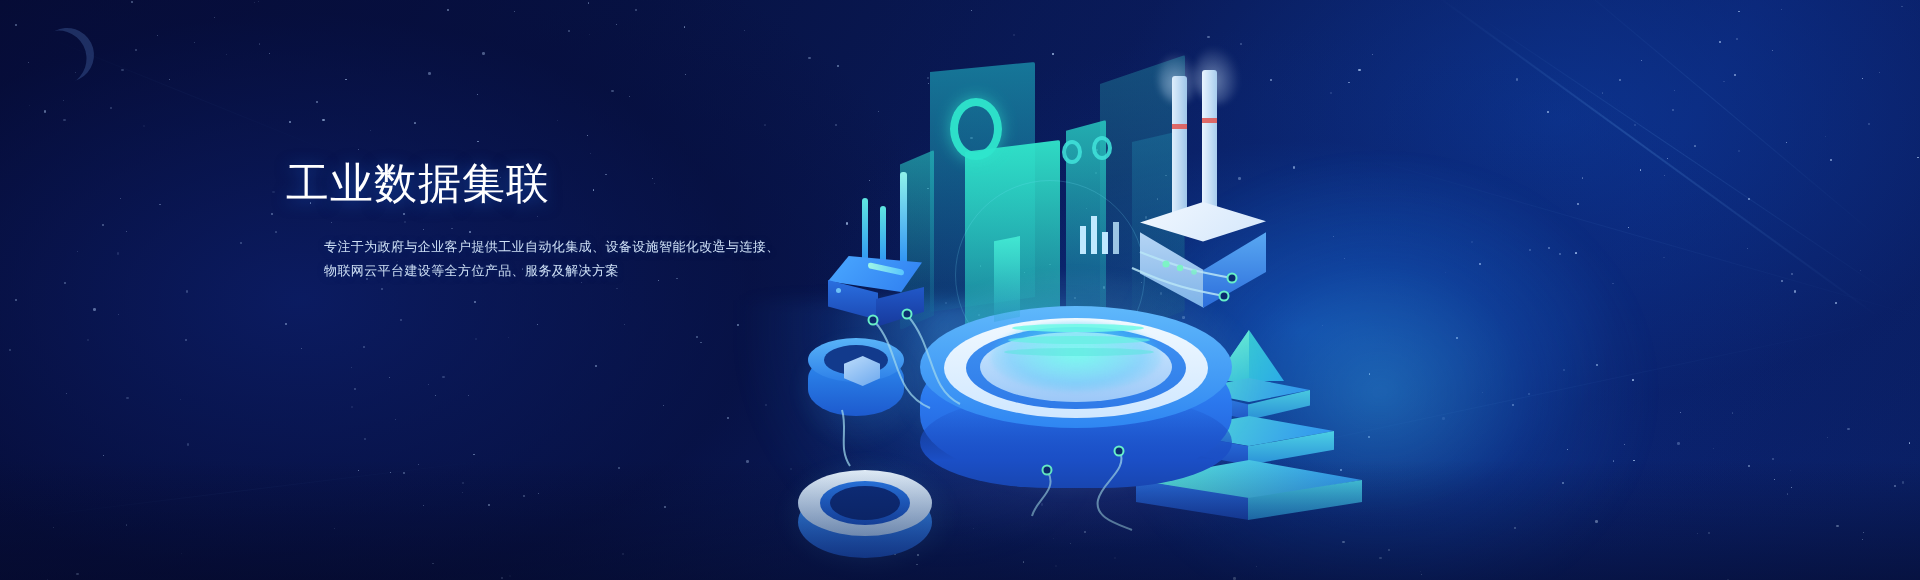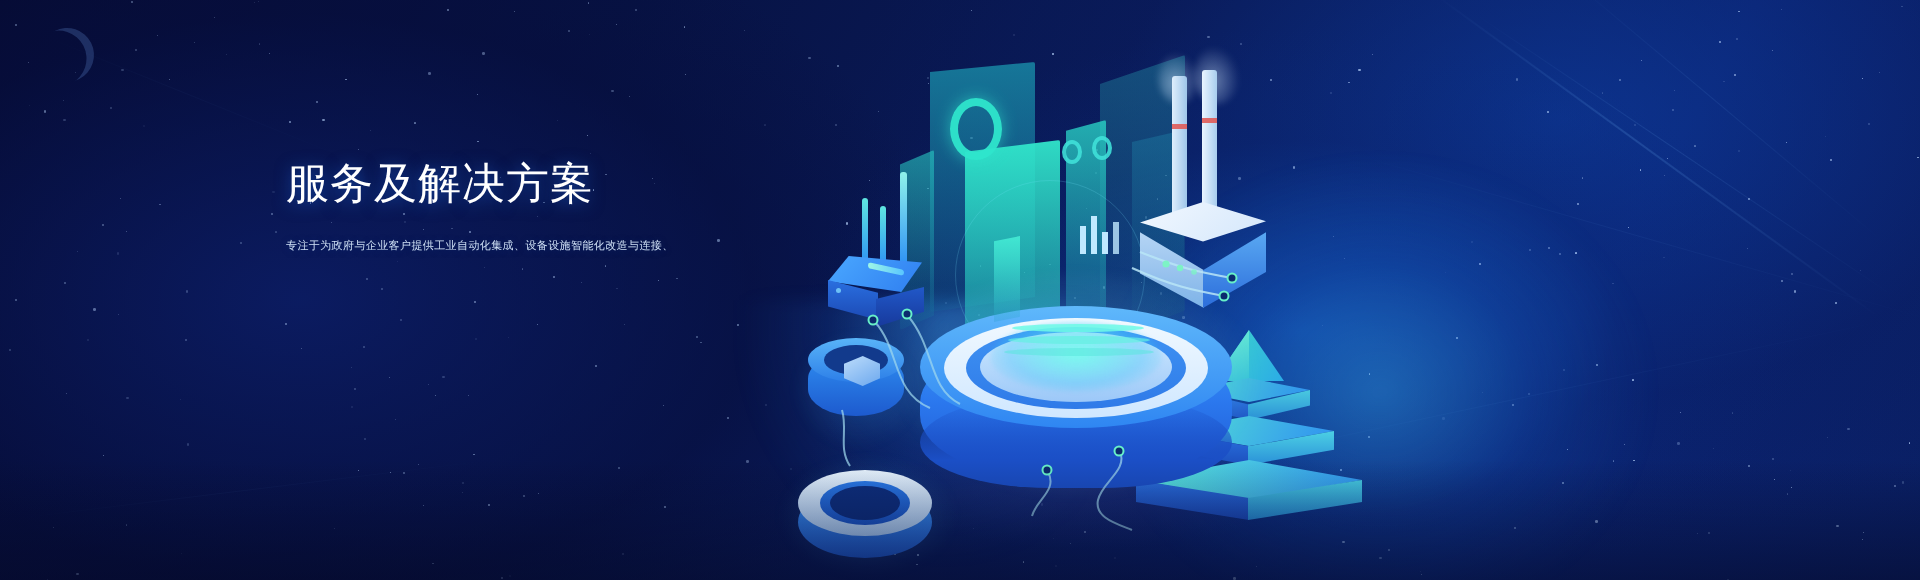--- a/index.html
+++ b/index.html
@@ -29,22 +29,22 @@
      background:radial-gradient(ellipse at 50% 55%, rgba(60,190,255,0.34) 0%, rgba(30,120,230,0.16) 38%, rgba(10,40,120,0) 70%);
      filter:blur(6px); }
   .beamglow{ position:absolute; left:740px; top:300px; width:340px; height:260px;
      background:radial-gradient(ellipse at 60% 10%, rgba(60,170,255,0.42) 0%, rgba(30,110,220,0.14) 40%, rgba(10,40,120,0) 72%);
      filter:blur(8px); }
 
   
   .copy{ position:absolute; left:286px; top:155px; width:620px; z-index:40; }
   .title{ color:#ffffff; font-size:43px; line-height:1.34; font-weight:400;
           letter-spacing:1px; text-shadow:0 2px 16px rgba(30,110,230,.55); white-space:nowrap; }
-  .subtitle{ margin-top:22px; color:#cfe0f5; font-size:11px; line-height:1.85;
-             letter-spacing:.4px; white-space:nowrap; text-shadow:0 1px 6px rgba(10,40,110,.7); }
+  .subtitle{ margin-top:22px; color:#cfe0f5; font-size:13px; line-height:1.85;
+             letter-spacing:.4px; white-space:nowrap; text-shadow:0 1px 6px rgba(10,40,110,.7);margin-left:38px; }
 
   
   .illo{ position:absolute; left:780px; top:0; width:1140px; height:580px; z-index:20; }
 
   
   .slab{ position:absolute; border-radius:2px; }
 
   
   svg.wires{ position:absolute; left:0; top:0; width:1140px; height:580px; overflow:visible; }
 </style>
@@ -386,22 +386,23 @@
     <div class="streak" style="left:30px;top:30px;width:360px;transform:rotate(22deg);opacity:.1;"></div>
   </div>
 
   <div style="position:absolute;left:40px;top:28px;width:54px;height:54px;border-radius:50%;
               box-shadow:inset -7px 6px 0 -1px rgba(120,170,245,.22);transform:rotate(18deg);"></div>
 
   <div class="coreglow"></div>
   <div class="beamglow"></div>
 
   <div class="copy">
-    <div class="title">服务及解决方案</div>
+    <div class="title">工业数据集联</div>
     <div class="subtitle">专注于为政府与企业客户提供工业自动化集成、设备设施智能化改造与连接、</div>
+    <div class="subtitle" style="margin-top:0">物联网云平台建设等全方位产品、服务及解决方案</div>
   </div>
 
   <div class="illo">
 
     <div>
 
       <div class="slab" style="left:320px;top:55px;width:85px;height:290px;
            background:linear-gradient(180deg,rgba(30,120,150,.55),rgba(20,80,120,.18));
            clip-path:polygon(0 10%,100% 0,100% 88%,0 100%);"></div>
 

